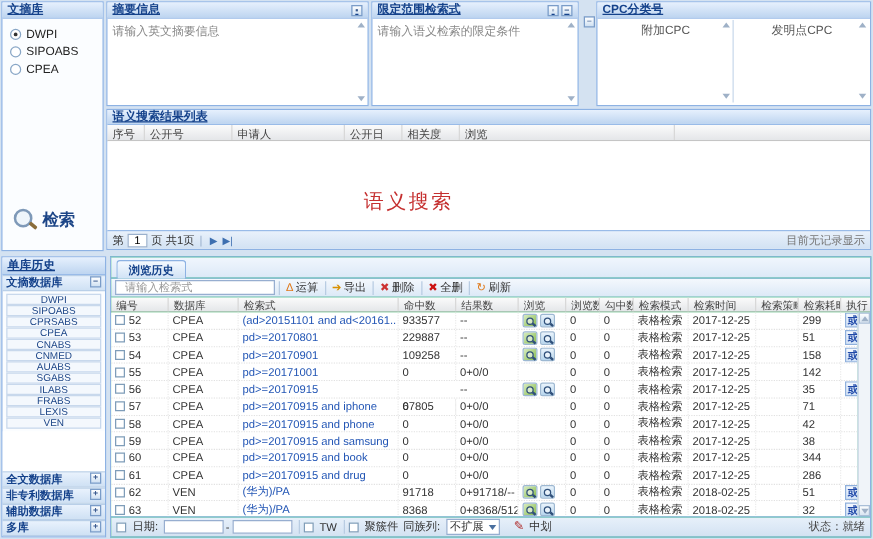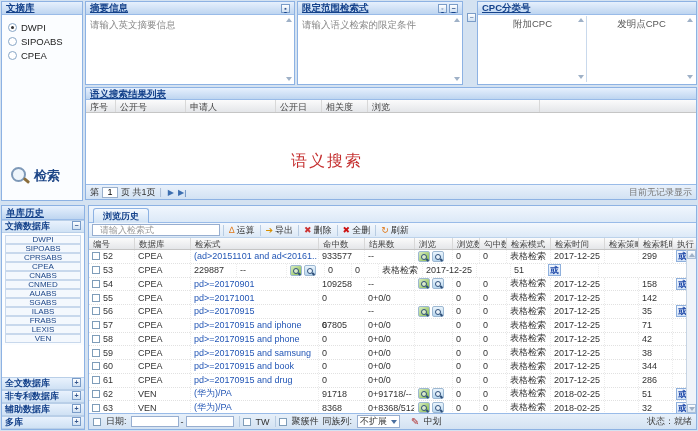--- a/index.html
+++ b/index.html
@@ -322,20 +322,23 @@
         <div class="hcell" style="width: 54px;">
           <div class="xbtn">或</div>
         </div>
       </div>
       <div class="hrow">
         <div class="hcell" style="width: 46px;">
           <div class="cb"></div>
           <div style="display: inline;">53</div>
         </div>
         <div class="hcell" style="width: 56px;">CPEA</div>
+        <div class="hcell" style="width: 128px;">
+          <div class="qlink">pd&gt;=20170801</div>
+        </div>
         <div class="hcell" style="width: 46px;">229887</div>
         <div class="hcell" style="width: 50px;">--</div>
         <div class="hcell" style="width: 38px;">
           <div class="vicon green"></div>
           <div class="vicon blue"></div>
         </div>
         <div class="hcell" style="width: 27px;">0</div>
         <div class="hcell" style="width: 27px;">0</div>
         <div class="hcell" style="width: 44px;">表格检索</div>
         <div class="hcell" style="width: 54px;">2017-12-25</div>

